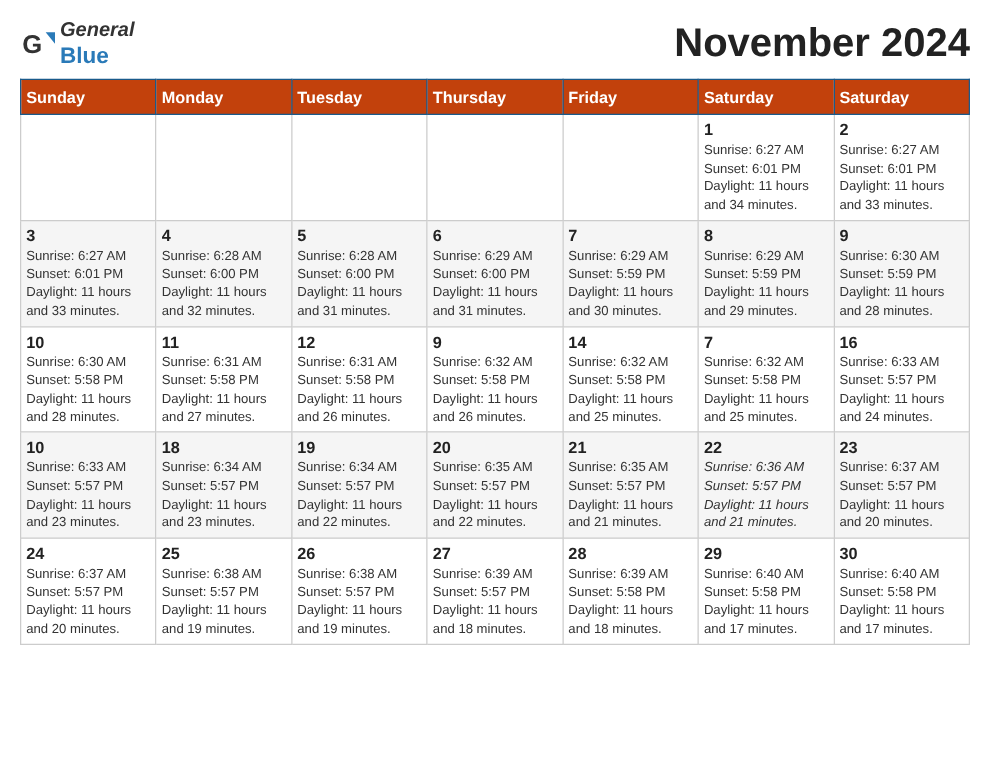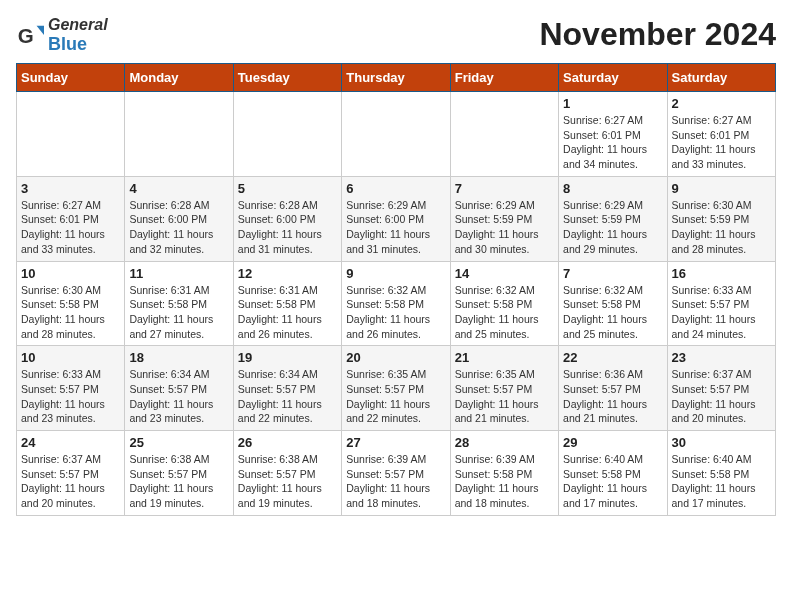--- a/index.html
+++ b/index.html
@@ -247,21 +247,21 @@
 Daylight: 11 hours and 22 minutes.</div>
         </td>
         <td>
           <span class="day-number">21</span>
           <div class="day-info" style="white-space: pre-wrap;">Sunrise: 6:35 AM
 Sunset: 5:57 PM
 Daylight: 11 hours and 21 minutes.</div>
         </td>
         <td>
           <span class="day-number">22</span>
-          <div class="day-info" style="white-space: pre-wrap;">Sunrise: 6:36 AM
+          <div class="day-info" style="white-space: pre-wrap; font-style: italic;">Sunrise: 6:36 AM
 Sunset: 5:57 PM
 Daylight: 11 hours and 21 minutes.</div>
         </td>
         <td>
           <span class="day-number">23</span>
           <div class="day-info" style="white-space: pre-wrap;">Sunrise: 6:37 AM
 Sunset: 5:57 PM
 Daylight: 11 hours and 20 minutes.</div>
         </td>
       </tr>

